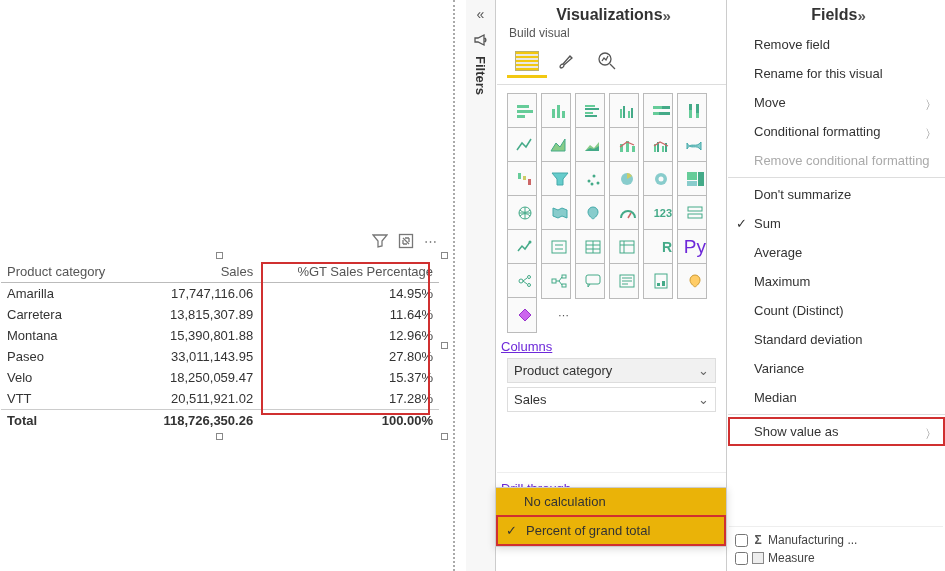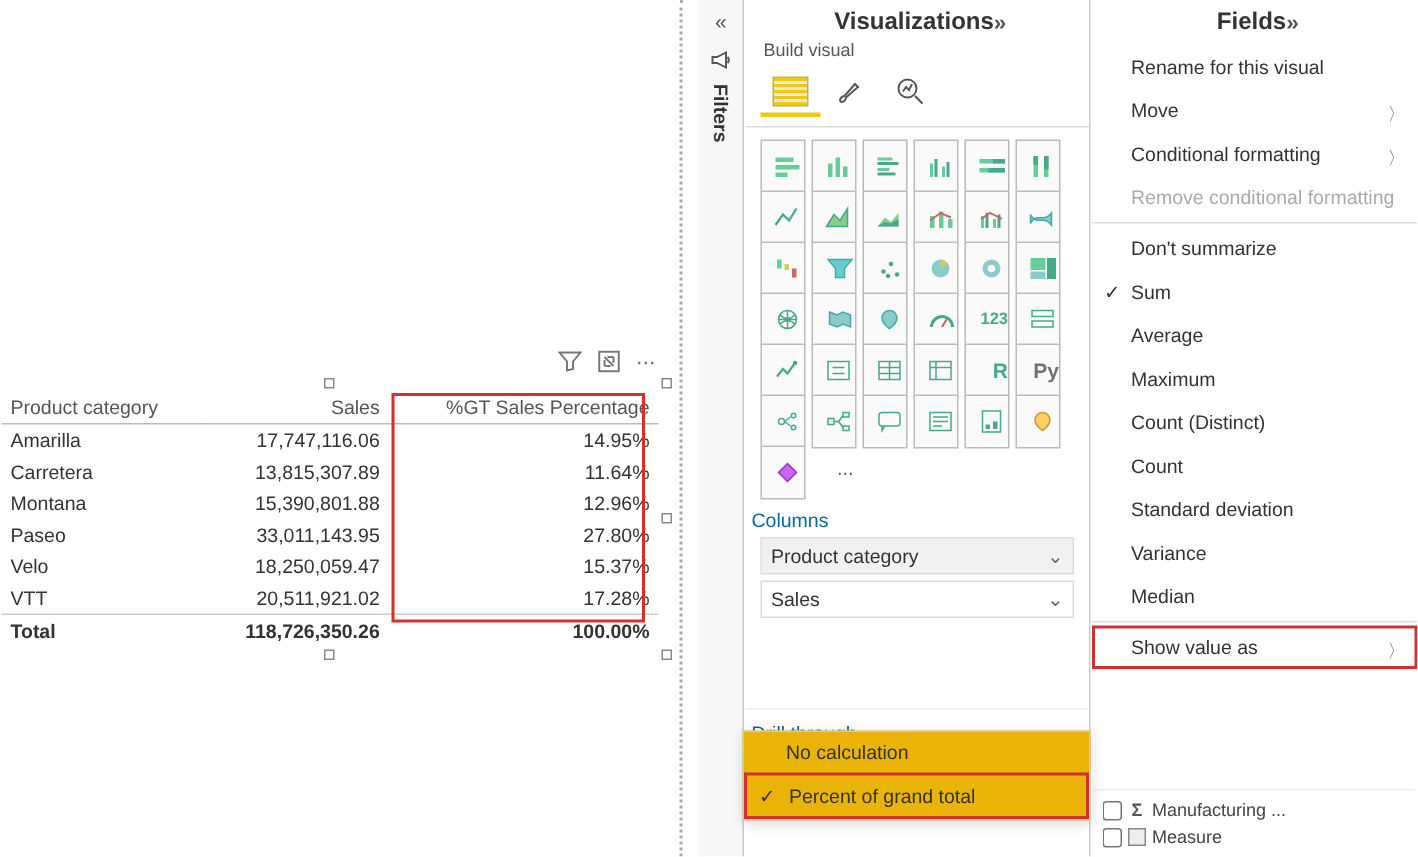--- a/index.html
+++ b/index.html
@@ -142,21 +142,21 @@
   }
   .viz-icon {
     width: 30px; height: 36px;
     border: 1px solid #bbb;
     display: flex; align-items: center; justify-content: flex-end;
     font-size: 11px; color: #5a7da0;
     background: #fafafa;
     cursor: pointer;
   }
   .viz-icon.noborder { border: none; background: none; }
-  .section-label { padding: 8px 4px 4px; color:#0369a1; }
+  .section-label { padding: 8px 4px 4px; color:#6d28d9;text-decoration:underline; }
   .field-well {
     margin: 0 10px 4px;
     background: #f1f1f1;
     border: 1px solid #ddd;
     padding: 4px 6px;
     display: flex; justify-content: space-between; align-items: center;
     font-size: 13px;
     cursor: pointer;
   }
   .chevron { color:#666; }
@@ -519,21 +519,21 @@
     <div class="viz-icon">
         <svg width="20" height="16">
           <rect x="2" y="2" width="14" height="12" fill="none" stroke="#4a8"></rect>
           <path d="M6 2v12M2 6h14" stroke="#4a8"></path>
         </svg>
       </div>
     <div class="viz-icon">
         <span style="color:#4a8;font-weight:700;font-size:14px">R</span>
       </div>
     <div class="viz-icon">
-        <span style="color:#737373;font-weight:700;font-size:14px">Py</span>
+        <span style="color:#6d28d9;font-weight:400;font-size:19px">Py</span>
       </div>
 
     <div class="viz-icon">
         <svg width="20" height="16">
           <circle cx="5" cy="8" r="2" fill="none" stroke="#4a8"></circle>
           <circle cx="13" cy="4" r="1.5" fill="none" stroke="#4a8"></circle>
           <circle cx="13" cy="12" r="1.5" fill="none" stroke="#4a8"></circle>
           <path d="M7 8l4-3M7 8l4 3" stroke="#4a8"></path>
         </svg>
       </div>
@@ -617,29 +617,29 @@
     </div>
     <div class="row">
       <input type="checkbox" style="">
       <span class="meas"></span>
       <span>Measure</span>
     </div>
   </div>
 </div>
 
 <div class="context-menu">
+  <div class="ctx-item"><span>Remove field</span></div>
   <div class="ctx-item"><span>Rename for this visual</span></div>
   <div class="ctx-item"><span>Move</span><span class="sub-arrow">〉</span></div>
   <div class="ctx-item"><span>Conditional formatting</span><span class="sub-arrow">〉</span></div>
   <div class="ctx-item disabled"><span>Remove conditional formatting</span></div>
   <div class="ctx-sep"></div>
   <div class="ctx-item"><span>Don't summarize</span></div>
   <div class="ctx-item"><span class="tick">✓</span><span>Sum</span></div>
   <div class="ctx-item"><span>Average</span></div>
   <div class="ctx-item"><span>Maximum</span></div>
   <div class="ctx-item"><span>Count (Distinct)</span></div>
-  <div class="ctx-item"><span>Count</span></div>
   <div class="ctx-item"><span>Standard deviation</span></div>
   <div class="ctx-item"><span>Variance</span></div>
   <div class="ctx-item"><span>Median</span></div>
   <div class="ctx-sep"></div>
   <div class="ctx-item boxed"><span>Show value as</span><span class="sub-arrow">〉</span></div>
 </div>
 
 </body></html>

